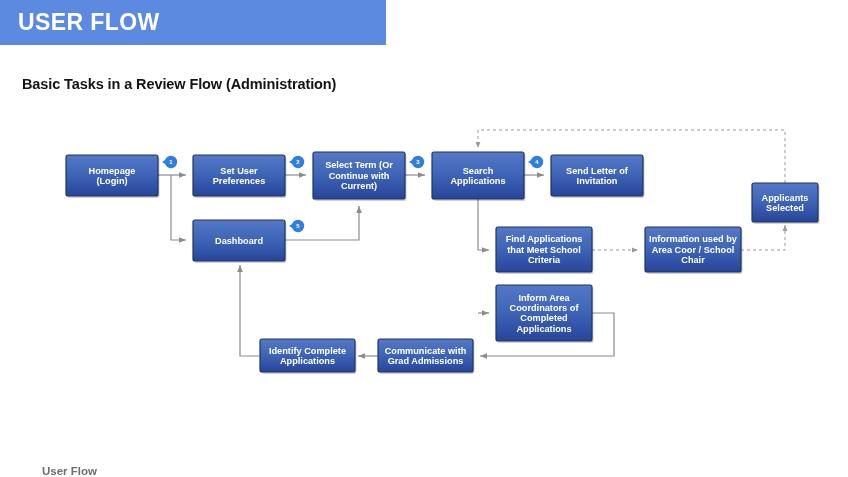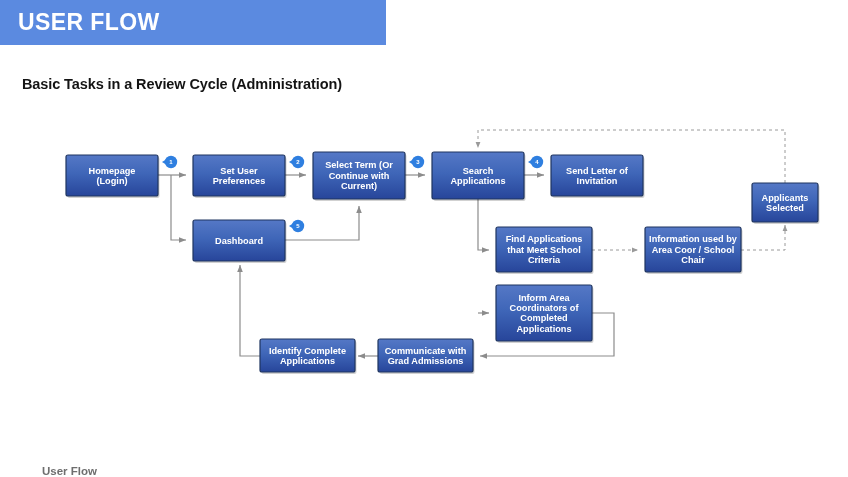--- a/index.html
+++ b/index.html
@@ -34,21 +34,21 @@
     font-size:6px;font-weight:bold;text-anchor:middle;
   }
 </style>
 </head>
 <body>
 
 <div id="header-bar">
   <div id="header-title">USER FLOW</div>
 </div>
 
-<div id="page-subtitle">Basic Tasks in a Review Cycle (Administration)</div>
+<div id="page-subtitle">Basic Tasks in a Review Flow (Administration)</div>
 
 <svg id="flow-canvas" viewBox="0 0 848 340" xmlns="http://www.w3.org/2000/svg">
   <defs>
     <linearGradient id="nodeGrad" x1="0" y1="0" x2="0" y2="1">
       <stop offset="0%" stop-color="#5578c6"></stop>
       <stop offset="45%" stop-color="#3f66b8"></stop>
       <stop offset="100%" stop-color="#27459a"></stop>
     </linearGradient>
     <marker id="arrowSolid" markerWidth="7" markerHeight="7" refX="6" refY="3" orient="auto">
       <path d="M0,0.6 L6,3 L0,5.4 z" fill="#8c8c8c"></path>

